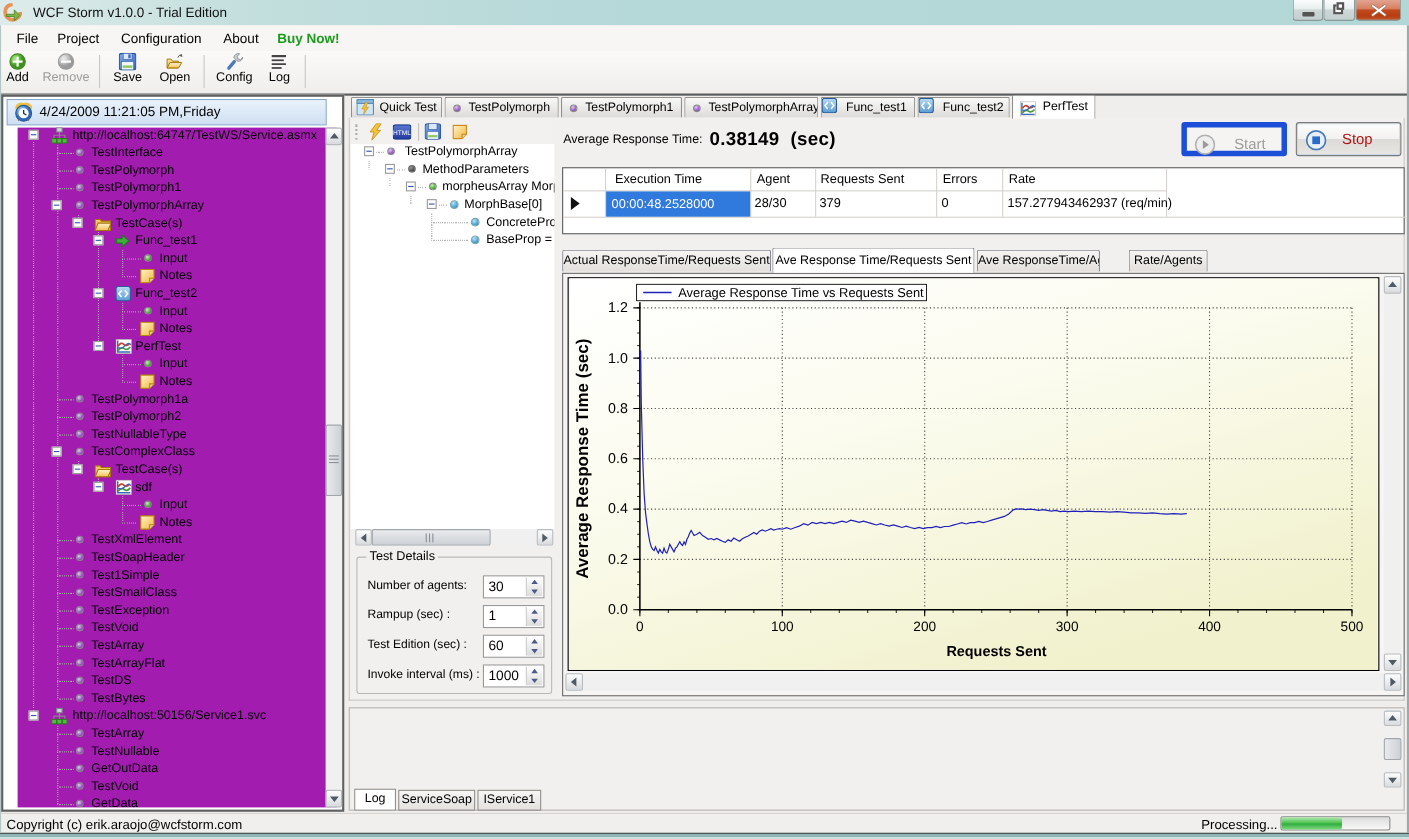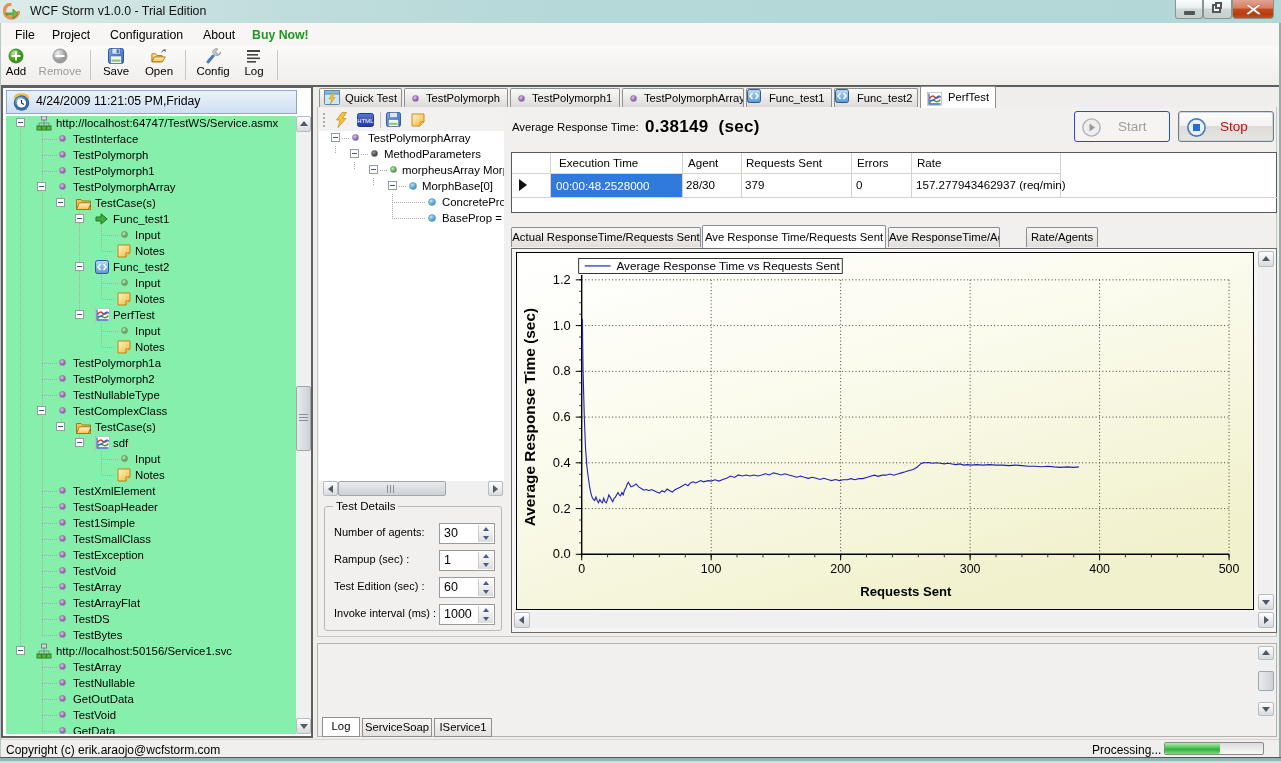--- a/index.html
+++ b/index.html
@@ -19,21 +19,21 @@
 
 #tools{left:0;top:46px;width:1281px;height:39px;background:linear-gradient(#fbfaf9,#f0eeeb);}
 .tbtn{position:absolute;top:2px;width:46px;text-align:center;font-size:11.5px;}
 .tbtn .ic{display:block;margin:0 auto 1px auto;width:16px;height:16px;}
 .tsep{position:absolute;top:4px;width:1px;height:30px;background:#c9c7c4;}
 #cline{left:0;top:85px;width:1281px;height:2px;background:#5b5f5f;}
 
 #lpanel{left:1px;top:86px;width:312px;height:652px;background:#fff;border:2px solid #606060;}
 #dhead{left:3px;top:2px;width:291px;height:24px;background:linear-gradient(#e9f2fb,#cfdff2);border:1px solid #88a8cc;}
 #dhead .txt{position:absolute;left:29px;top:3px;font-size:12.3px;}
-#ltree{left:3px;top:28px;width:290px;height:618px;overflow:hidden;background:#86efac;}
+#ltree{left:13px;top:28px;width:290px;height:618px;overflow:hidden;background:#a21caf;}
 .trow{position:absolute;height:16px;line-height:16px;white-space:nowrap;font-size:11.4px;}
 
 .sb{background:#f0f0f0;}
 .sbtn{position:absolute;background:linear-gradient(#fdfdfd,#d8dbde);border:1px solid #b8bcc0;border-radius:2px;}
 .sthumb{position:absolute;background:linear-gradient(90deg,#e9eaec,#cdd1d6);border:1px solid #9fa6ad;border-radius:2px;}
 .sthumbH{position:absolute;background:linear-gradient(#e9eaec,#cdd1d6);border:1px solid #9fa6ad;border-radius:2px;}
 .arr{position:absolute;width:0;height:0;}
 
 .ebox{position:absolute;width:9px;height:9px;background:#fff;border:1px solid #9a9a9a;}
 .ebox i{position:absolute;left:1px;top:3px;width:5px;height:1px;background:#3355aa;}
@@ -578,21 +578,21 @@
 <div class="spin" style="top:16px">30<span class="spbtn"></span></div>
 <div class="tdlab" style="top:46px">Rampup (sec) :</div>
 <div class="spin" style="top:43px">1<span class="spbtn"></span></div>
 <div class="tdlab" style="top:73px">Test Edition (sec) :</div>
 <div class="spin" style="top:70px">60<span class="spbtn"></span></div>
 <div class="tdlab" style="top:100px">Invoke interval (ms) :</div>
 <div class="spin" style="top:97px">1000<span class="spbtn"></span></div>
 </div>
 <div class="abs" style="left:194px;top:14px;font-size:11.3px">Average Response Time:</div>
 <div class="abs" style="left:327px;top:10px;font-size:17px;font-weight:bold;letter-spacing:0.3px">0.38149&nbsp;&nbsp;(sec)</div>
-<div class="bigbtn" style="left:756px;background:#f5f4f2;border:1px solid #1d4ed8;color:#9d9d9d;padding-left:42px;">
+<div class="bigbtn" style="left:756px;background:#f5f4f2;border:5px solid #1d4ed8;color:#9d9d9d;padding-left:42px;">
 <svg style="position:absolute;left:7px;top:6px" width="19" height="19" viewBox="0 0 19 19">
         <circle cx="9.5" cy="9.5" r="8.6" fill="#eee" stroke="#b0b0b0" stroke-width="1.4"></circle>
         <path d="M7.5 5.5 L13 9.5 L7.5 13.5 Z" fill="#9a9a9a"></path>
       </svg>
 <span style="position:absolute;left:43px;top:7px">Start</span>
     </div>
 <div class="bigbtn" style="left:860px;background:linear-gradient(#fdfdfd,#f2f1ef 50%,#dddbd8 50%,#e8e6e3);border:1px solid #7a7a7a;box-shadow:0 0 0 1px #c8d8e8 inset;">
 <svg style="position:absolute;left:8px;top:6px" width="19" height="19" viewBox="0 0 19 19">
         <circle cx="9.5" cy="9.5" r="8.6" fill="#e8f0fa" stroke="#4a7ab8" stroke-width="1.6"></circle>
         <rect x="6" y="6" width="7" height="7" fill="#2a6ac8"></rect>

